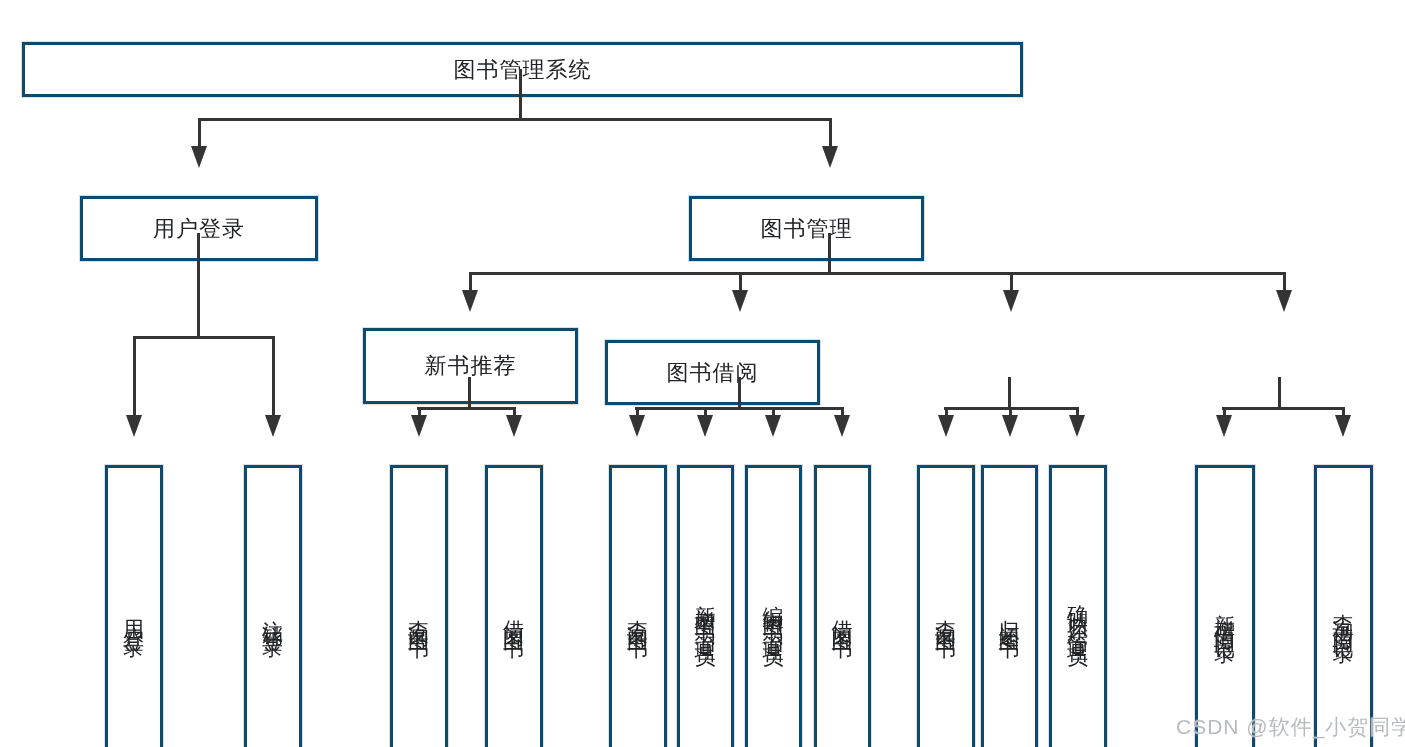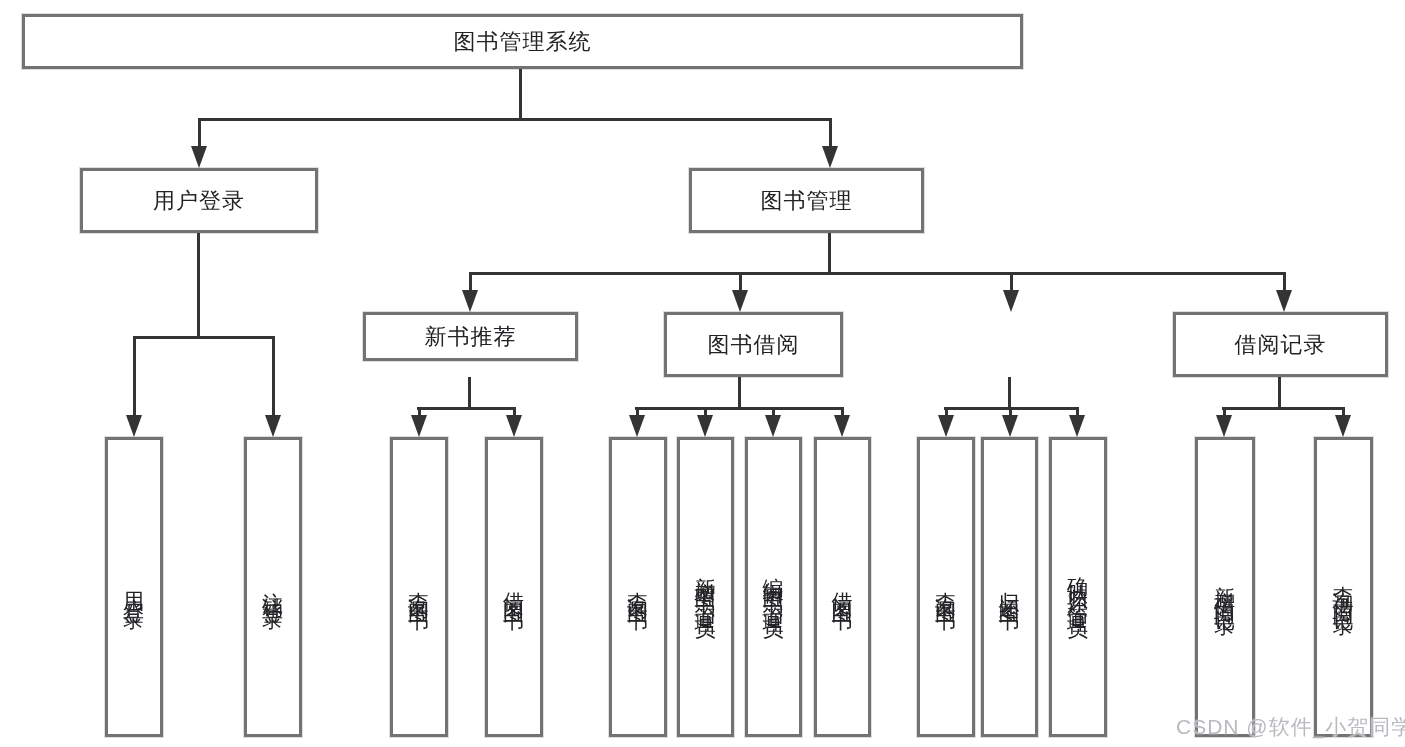--- a/index.html
+++ b/index.html
@@ -7,25 +7,26 @@
     position:relative;
     width:1405px;height:747px;
     background:#ffffff;
     font-family:"Liberation Sans","DejaVu Sans",sans-serif;
     overflow:hidden;
   }
   .box{
     position:absolute;
     box-sizing:border-box;
     background:#ffffff;
-    border:3px solid #737373;
+    border:3px solid #0c4a6e;
     display:flex;
     align-items:center;
     justify-content:center;
     box-shadow:0 0 0 1px rgba(160,160,160,.35);
+    margin-top:28px;
   }
   .hlabel{
     font-size:22px;
     color:#222326;
     letter-spacing:1px;
     white-space:nowrap;
   }
   .vlabel{
     writing-mode:vertical-rl;
     text-orientation:mixed;
@@ -66,28 +67,25 @@
     <span class="hlabel">图书管理系统</span>
   </div>
 
   <div class="box" style="left:80px;top:168px;width:238px;height:65px">
     <span class="hlabel">用户登录</span>
   </div>
   <div class="box" style="left:689px;top:168px;width:235px;height:65px">
     <span class="hlabel">图书管理</span>
   </div>
 
-  <div class="box" style="left:363px;top:312px;width:215px;height:49px">
+  <div class="box" style="left:363px;top:300px;width:215px;height:76px">
     <span class="hlabel">新书推荐</span>
   </div>
-  <div class="box" style="left:664px;top:312px;width:179px;height:65px">
+  <div class="box" style="left:605px;top:312px;width:215px;height:65px">
     <span class="hlabel">图书借阅</span>
-  </div>
-  <div class="box" style="left:1173px;top:312px;width:215px;height:65px">
-    <span class="hlabel">借阅记录</span>
   </div>
 
   <div class="box" style="left:105px;top:437px;width:58px;height:300px">
     <span class="vlabel">用户登录</span>
   </div>
   <div class="box" style="left:244px;top:437px;width:58px;height:300px">
     <span class="vlabel">注销登录</span>
   </div>
 
   <div class="box" style="left:390px;top:437px;width:58px;height:300px">

